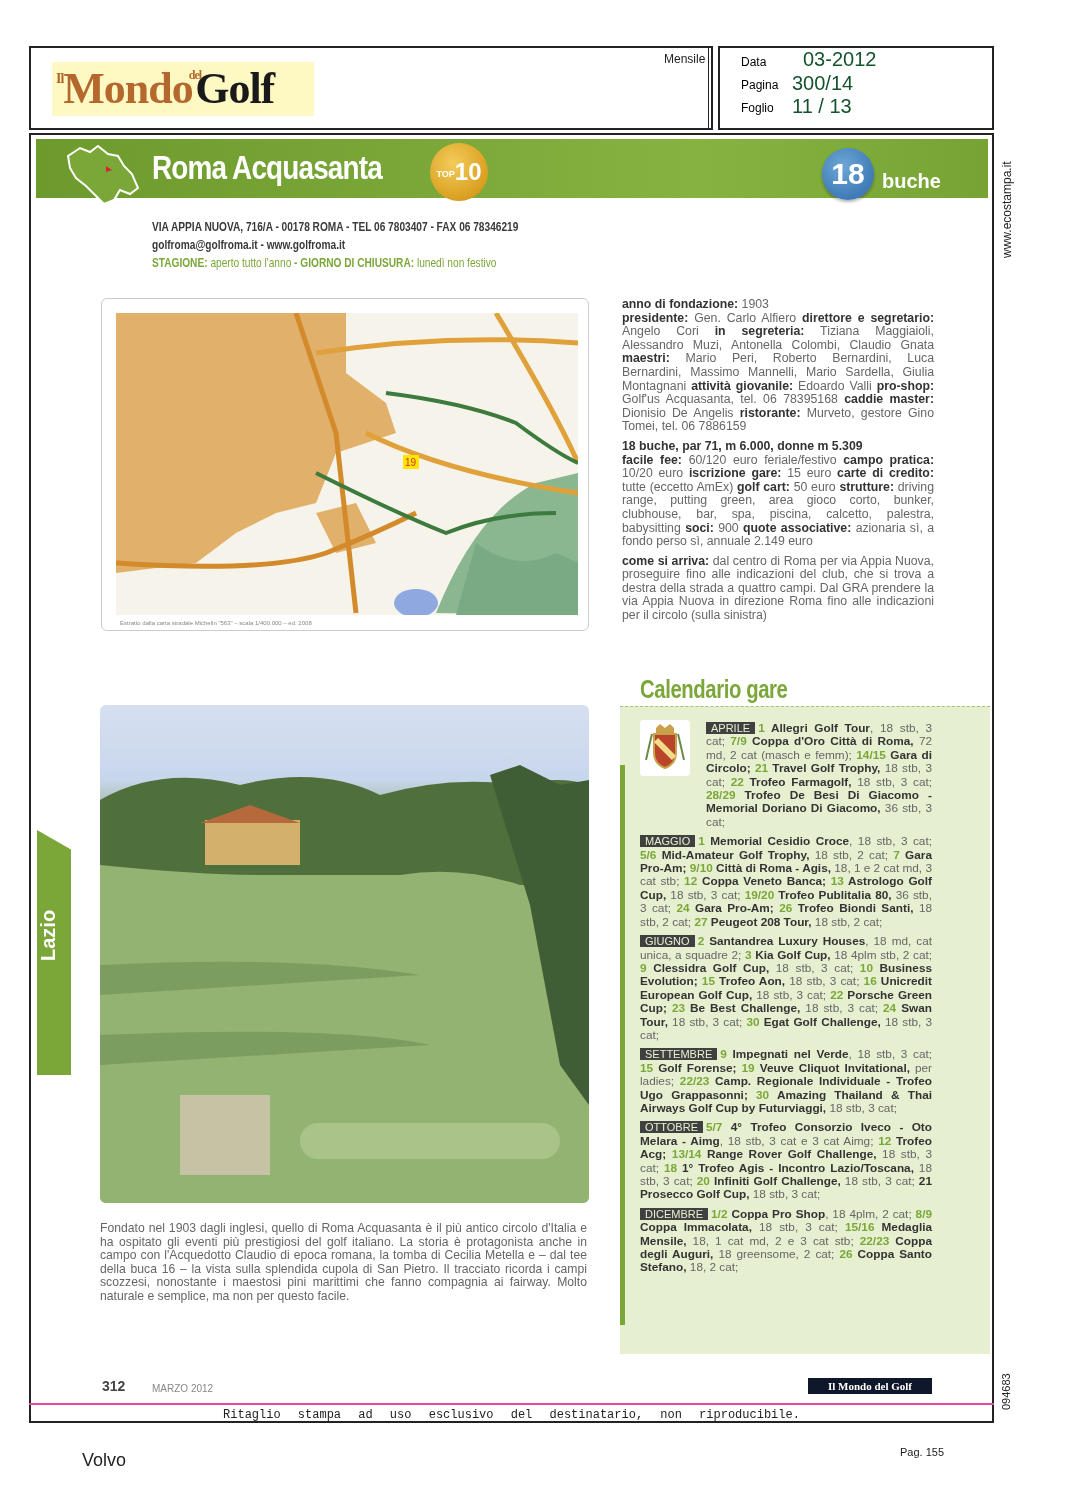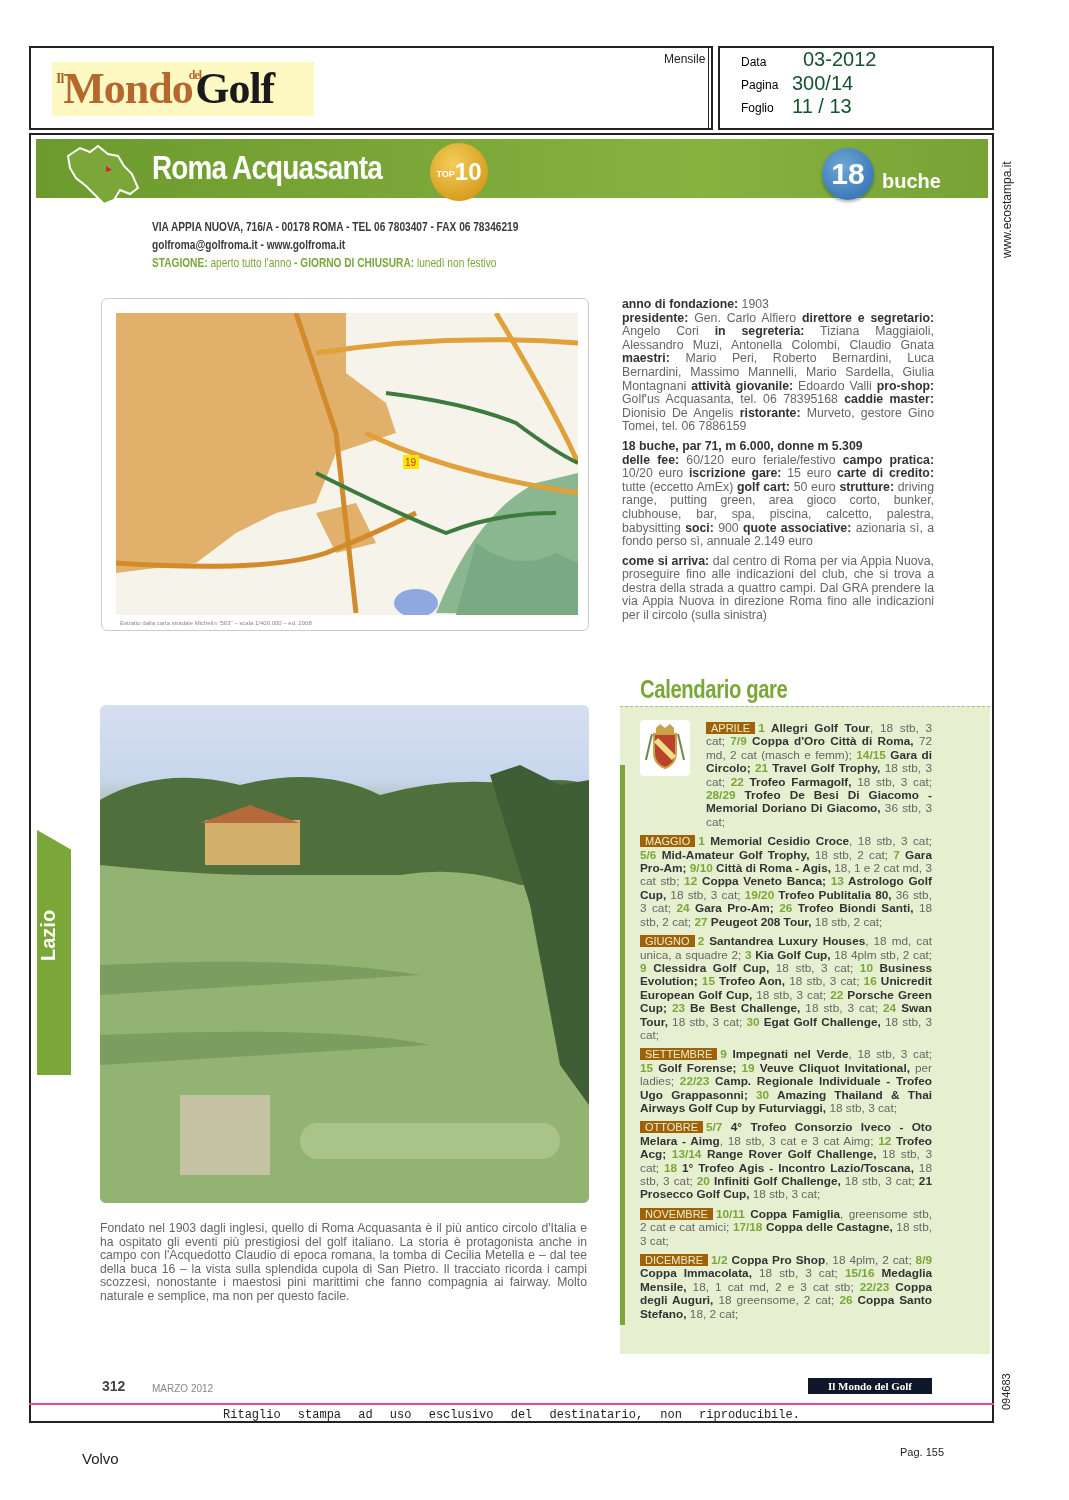--- a/index.html
+++ b/index.html
@@ -45,39 +45,39 @@
   .info { left: 622px; top: 298px; width: 312px; font-size: 12.3px; line-height: 13.6px; color: #666; text-align: justify; }
   .info b { color: #333; }
   .info p { margin-bottom: 6px; }
 
   
   .cal-title { left: 640px; top: 674px; font-size: 26px; font-weight: bold; color: #7aa738; transform: scaleX(0.78); transform-origin: left; letter-spacing: -0.5px; }
   .cal-box { left: 620px; top: 706px; width: 370px; height: 648px; background: #e6f0d0; border-top: 1px dashed #a8c07a; }
   .cal-bar { left: 620px; top: 765px; width: 5px; height: 560px; background: #7aa738; }
   .crest { left: 640px; top: 720px; width: 50px; height: 56px; background: #fff; border-radius: 4px; }
   .cal-text { left: 640px; top: 722px; width: 292px; font-size: 11.8px; line-height: 13.4px; color: #666; text-align: justify; }
-  .cal-text .month { display: inline-block; background: #a16207; color: #e6f0d0; padding: 0 5px; font-size: 11px; line-height: 12px; margin-right: 3px; }
+  .cal-text .month { display: inline-block; background: #404040; color: #e6f0d0; padding: 0 5px; font-size: 11px; line-height: 12px; margin-right: 3px; }
   .cal-text .n { color: #7aa738; font-weight: bold; }
   .cal-text b { color: #333; }
   .cal-text p { margin-bottom: 6px; }
   .cal-text p:first-child { margin-left: 66px; }
 
   
   .photo { left: 100px; top: 705px; width: 489px; height: 498px; border-radius: 6px; overflow: hidden; background: linear-gradient(180deg, #d6dff0 0%, #c8d6ec 15%, #8fa97a 25%, #5f7f4a 35%, #8eae6c 48%, #9dbb78 65%, #8fad6c 80%, #a8c282 100%); }
   .lazio-tab { left: 37px; top: 830px; width: 34px; height: 245px; background: #7aa738; clip-path: polygon(0 0, 100% 8%, 100% 100%, 0 100%); }
   .lazio-text { left: 37px; top: 900px; width: 34px; height: 70px; writing-mode: vertical-rl; transform: rotate(180deg); color: #fff; font-weight: bold; font-size: 20px; text-align: center; }
 
   .desc { left: 100px; top: 1222px; width: 487px; font-size: 12.2px; line-height: 13.6px; color: #666; text-align: justify; }
 
   
   .pgnum { left: 102px; top: 1378px; font-size: 14px; font-weight: bold; color: #444; }
   .month-foot { left: 152px; top: 1383px; font-size: 10px; color: #888; }
   .brand-foot { left: 808px; top: 1378px; width: 124px; height: 16px; background: #0f172a; color: #fff; font-family: "Liberation Serif", serif; font-weight: bold; font-size: 11px; text-align: center; line-height: 16px; }
   .clip-line { left: 29px; top: 1403px; width: 965px; height: 20px; border-top: 2px solid #ec4899; font-family: "Liberation Mono", monospace; font-size: 12px; text-align: center; line-height: 20px; word-spacing: 10px; }
-  .volvo { left: 82px; top: 1450px; font-size: 15px; color: #222; }
+  .volvo { left: 82px; top: 1450px; font-size: 18px; color: #222; }
   .pag { left: 900px; top: 1446px; font-size: 11px; color: #222; }
 </style>
 </head>
 <body>
 
 <div class="abs hdr-left"></div>
 <div class="abs hdr-right"></div>
 <div class="abs logo">
   <span class="il">Il</span><span class="mondo">Mondo</span><span class="del">del</span><span class="golf">Golf</span>
 </div>
@@ -138,21 +138,21 @@
     <b>direttore e segretario:</b> <span>Angelo Cori</span>
     <b>in segreteria:</b> <span>Tiziana Maggiaioli, Alessandro Muzi, Antonella Colombi, Claudio Gnata</span>
     <b>maestri:</b> <span>Mario Peri, Roberto Bernardini, Luca Bernardini, Massimo Mannelli, Mario Sardella, Giulia Montagnani</span>
     <b>attività giovanile:</b> <span>Edoardo Valli</span>
     <b>pro-shop:</b> <span>Golf'us Acquasanta, tel. 06 78395168</span>
     <b>caddie master:</b> <span>Dionisio De Angelis</span>
     <b>ristorante:</b> <span>Murveto, gestore Gino Tomei, tel. 06 7886159</span>
   </p>
   <p>
     <b>18 buche, par 71, m 6.000, donne m 5.309</b><br>
-    <b>delle fee:</b> <span>60/120 euro feriale/festivo</span>
+    <b>facile fee:</b> <span>60/120 euro feriale/festivo</span>
     <b>campo pratica:</b> <span>10/20 euro</span>
     <b>iscrizione gare:</b> <span>15 euro</span>
     <b>carte di credito:</b> <span>tutte (eccetto AmEx)</span>
     <b>golf cart:</b> <span>50 euro</span>
     <b>strutture:</b> <span>driving range, putting green, area gioco corto, bunker, clubhouse, bar, spa, piscina, calcetto, palestra, babysitting</span>
     <b>soci:</b> <span>900</span>
     <b>quote associative:</b> <span>azionaria sì, a fondo perso sì, annuale 2.149 euro</span>
   </p>
   <p>
     <b>come si arriva:</b> <span>dal centro di Roma per via Appia Nuova, proseguire fino alle indicazioni del club, che si trova a destra della strada a quattro campi. Dal GRA prendere la via Appia Nuova in direzione Roma fino alle indicazioni per il circolo (sulla sinistra)</span>
@@ -168,21 +168,20 @@
   <path d="M16 20 L34 38" stroke="#f1dc8a" stroke-width="6"></path>
   <path d="M16 8 L20 4 L25 8 L30 4 L34 8 V14 H16 Z" fill="#c9a14a"></path>
   <path d="M6 40 Q10 22 12 14 M44 40 Q40 22 38 14" stroke="#6a8a4a" stroke-width="2" fill="none"></path>
 </svg>
 <div class="abs cal-text" id="cal-text">
     <p><span class="month">APRILE</span><span class="n">1 </span><b>Allegri Golf Tour</b>, 18 stb, 3 cat; <span class="n">7/9 </span><b>Coppa d'Oro Città di Roma,</b> 72 md, 2 cat (masch e femm); <span class="n">14/15 </span><b>Gara di Circolo;</b> <span class="n">21 </span><b>Travel Golf Trophy,</b> 18 stb, 3 cat; <span class="n">22 </span><b>Trofeo Farmagolf,</b> 18 stb, 3 cat; <span class="n">28/29 </span><b>Trofeo De Besi Di Giacomo - Memorial Doriano Di Giacomo,</b> 36 stb, 3 cat; </p>
     <p><span class="month">MAGGIO</span><span class="n">1 </span><b>Memorial Cesidio Croce</b>, 18 stb, 3 cat; <span class="n">5/6 </span><b>Mid-Amateur Golf Trophy,</b> 18 stb, 2 cat; <span class="n">7 </span><b>Gara Pro-Am;</b> <span class="n">9/10 </span><b>Città di Roma - Agis,</b> 18, 1 e 2 cat md, 3 cat stb; <span class="n">12 </span><b>Coppa Veneto Banca;</b> <span class="n">13 </span><b>Astrologo Golf Cup,</b> 18 stb, 3 cat; <span class="n">19/20 </span><b>Trofeo Publitalia 80,</b> 36 stb, 3 cat; <span class="n">24 </span><b>Gara Pro-Am;</b> <span class="n">26 </span><b>Trofeo Biondi Santi,</b> 18 stb, 2 cat; <span class="n">27 </span><b>Peugeot 208 Tour,</b> 18 stb, 2 cat; </p>
     <p><span class="month">GIUGNO</span><span class="n">2 </span><b>Santandrea Luxury Houses</b>, 18 md, cat unica, a squadre 2; <span class="n">3 </span><b>Kia Golf Cup,</b> 18 4plm stb, 2 cat; <span class="n">9 </span><b>Clessidra Golf Cup,</b> 18 stb, 3 cat; <span class="n">10 </span><b>Business Evolution;</b> <span class="n">15 </span><b>Trofeo Aon,</b> 18 stb, 3 cat; <span class="n">16 </span><b>Unicredit European Golf Cup,</b> 18 stb, 3 cat; <span class="n">22 </span><b>Porsche Green Cup;</b> <span class="n">23 </span><b>Be Best Challenge,</b> 18 stb, 3 cat; <span class="n">24 </span><b>Swan Tour,</b> 18 stb, 3 cat; <span class="n">30 </span><b>Egat Golf Challenge,</b> 18 stb, 3 cat; </p>
     <p><span class="month">SETTEMBRE</span><span class="n">9 </span><b>Impegnati nel Verde</b>, 18 stb, 3 cat; <span class="n">15 </span><b>Golf Forense;</b> <span class="n">19 </span><b>Veuve Cliquot Invitational,</b> per ladies; <span class="n">22/23 </span><b>Camp. Regionale Individuale - Trofeo Ugo Grappasonni;</b> <span class="n">30 </span><b>Amazing Thailand &amp; Thai Airways Golf Cup by Futurviaggi,</b> 18 stb, 3 cat; </p>
     <p><span class="month">OTTOBRE</span><span class="n">5/7 </span><b>4° Trofeo Consorzio Iveco - Oto Melara - Aimg</b>, 18 stb, 3 cat e 3 cat Aimg; <span class="n">12 </span><b>Trofeo Acg;</b> <span class="n">13/14 </span><b>Range Rover Golf Challenge,</b> 18 stb, 3 cat; <span class="n">18 </span><b>1° Trofeo Agis - Incontro Lazio/Toscana,</b> 18 stb, 3 cat; <span class="n">20 </span><b>Infiniti Golf Challenge,</b> 18 stb, 3 cat; <b>21 Prosecco Golf Cup,</b> 18 stb, 3 cat; </p>
-    <p><span class="month">NOVEMBRE</span><span class="n">10/11 </span><b>Coppa Famiglia</b>, greensome stb, 2 cat e cat amici; <span class="n">17/18 </span><b>Coppa delle Castagne,</b> 18 stb, 3 cat; </p>
     <p><span class="month">DICEMBRE</span><span class="n">1/2 </span><b>Coppa Pro Shop</b>, 18 4plm, 2 cat; <span class="n">8/9 </span><b>Coppa Immacolata,</b> 18 stb, 3 cat; <span class="n">15/16 </span><b>Medaglia Mensile,</b> 18, 1 cat md, 2 e 3 cat stb; <span class="n">22/23 </span><b>Coppa degli Auguri,</b> 18 greensome, 2 cat; <span class="n">26 </span><b>Coppa Santo Stefano,</b> 18, 2 cat; </p>
   </div>
 
 <div class="abs photo">
   <svg width="489" height="498" viewBox="0 0 489 498">
     <path d="M0 95 Q60 60 140 80 Q220 60 280 90 Q350 70 420 80 Q460 70 489 80 V240 H0 Z" fill="#4f6f3c"></path>
     <rect x="105" y="115" width="95" height="45" fill="#d3b06b"></rect>
     <path d="M100 118 L150 100 L200 118 Z" fill="#b66a3c"></path>
     <path d="M0 160 Q100 170 160 170 L300 170 Q360 160 420 180 L489 180 V498 H0 Z" fill="#93b372"></path>
     <path d="M0 260 Q200 250 320 270 L0 290 Z" fill="#6c8e55" opacity=".6"></path>

